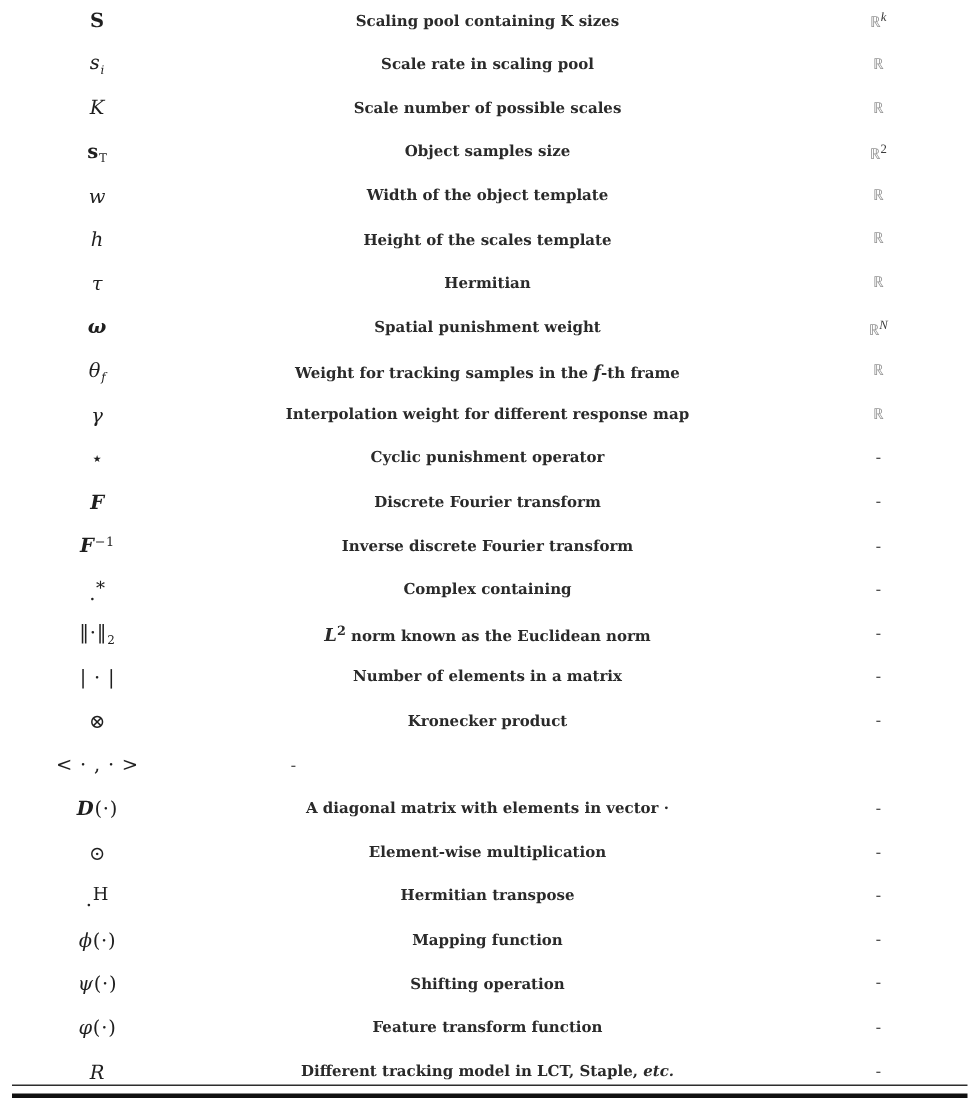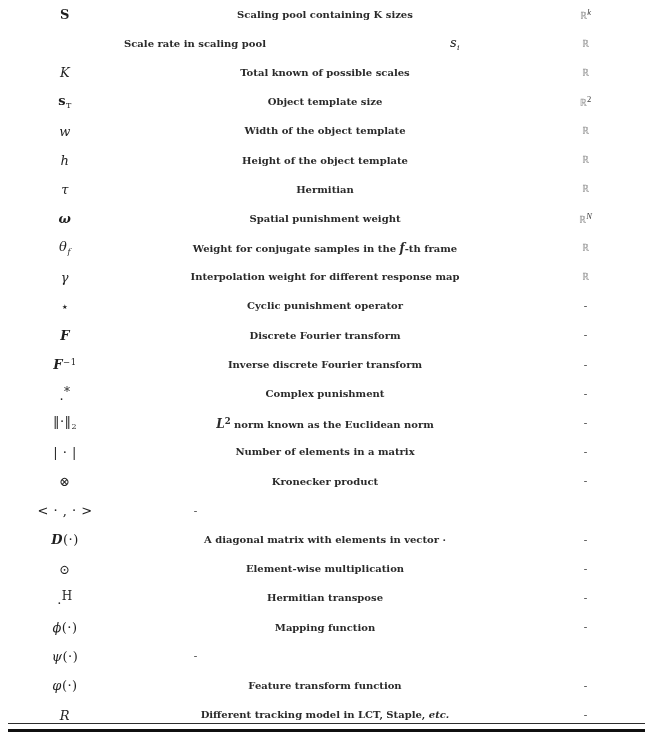--- a/index.html
+++ b/index.html
@@ -31,57 +31,57 @@
 <body>
 
 <div class="tbl">
   <div id="rows">
       <div class="trow">
         <div class="cell symbol-cell"><span class="sg-b">S</span></div>
         <div class="cell desc-cell"><span class="">Scaling pool containing K sizes</span></div>
         <div class="cell domain-cell"><span class="sg-bb">ℝ</span><span class="sg-sup sg-i">k</span></div>
       </div>
       <div class="trow">
+        <div class="cell symbol-cell"><span class="sg-i">s</span><span class="sg-sub sg-i">i</span></div>
         <div class="cell desc-cell"><span class="">Scale rate in scaling pool</span></div>
-        <div class="cell symbol-cell"><span class="sg-i">s</span><span class="sg-sub sg-i">i</span></div>
         <div class="cell domain-cell"><span class="sg-bb">ℝ</span></div>
       </div>
       <div class="trow">
         <div class="cell symbol-cell"><span class="sg-i">K</span></div>
-        <div class="cell desc-cell"><span class="">Total known of possible scales</span></div>
+        <div class="cell desc-cell"><span class="">Scale number of possible scales</span></div>
         <div class="cell domain-cell"><span class="sg-bb">ℝ</span></div>
       </div>
       <div class="trow">
         <div class="cell symbol-cell"><span class="sg-b">s</span><span class="sg-sub">T</span></div>
-        <div class="cell desc-cell"><span class="">Object template size</span></div>
+        <div class="cell desc-cell"><span class="">Object samples size</span></div>
         <div class="cell domain-cell"><span class="sg-bb">ℝ</span><span class="sg-sup">2</span></div>
       </div>
       <div class="trow">
         <div class="cell symbol-cell"><span class="sg-i">w</span></div>
         <div class="cell desc-cell"><span class="">Width of the object template</span></div>
         <div class="cell domain-cell"><span class="sg-bb">ℝ</span></div>
       </div>
       <div class="trow">
         <div class="cell symbol-cell"><span class="sg-i">h</span></div>
-        <div class="cell desc-cell"><span class="">Height of the object template</span></div>
+        <div class="cell desc-cell"><span class="">Height of the scales template</span></div>
         <div class="cell domain-cell"><span class="sg-bb">ℝ</span></div>
       </div>
       <div class="trow">
         <div class="cell symbol-cell"><span class="sg-i">τ</span></div>
         <div class="cell desc-cell"><span class="">Hermitian</span></div>
         <div class="cell domain-cell"><span class="sg-bb">ℝ</span></div>
       </div>
       <div class="trow">
         <div class="cell symbol-cell"><span class="sg-b sg-i">ω</span></div>
         <div class="cell desc-cell"><span class="">Spatial punishment weight</span></div>
         <div class="cell domain-cell"><span class="sg-bb">ℝ</span><span class="sg-sup sg-i">N</span></div>
       </div>
       <div class="trow">
         <div class="cell symbol-cell"><span class="sg-i">θ</span><span class="sg-sub sg-i">f</span></div>
-        <div class="cell desc-cell"><span class="">Weight for conjugate samples in the </span><span class="sg-i sg-big">f</span><span class="">-th frame</span></div>
+        <div class="cell desc-cell"><span class="">Weight for tracking samples in the </span><span class="sg-i sg-big">f</span><span class="">-th frame</span></div>
         <div class="cell domain-cell"><span class="sg-bb">ℝ</span></div>
       </div>
       <div class="trow">
         <div class="cell symbol-cell"><span class="sg-i">γ</span></div>
         <div class="cell desc-cell"><span class="">Interpolation weight for different response map</span></div>
         <div class="cell domain-cell"><span class="sg-bb">ℝ</span></div>
       </div>
       <div class="trow">
         <div class="cell symbol-cell"><span class="">⋆</span></div>
         <div class="cell desc-cell"><span class="">Cyclic punishment operator</span></div>
@@ -92,21 +92,21 @@
         <div class="cell desc-cell"><span class="">Discrete Fourier transform</span></div>
         <div class="cell domain-cell"><span class="">-</span></div>
       </div>
       <div class="trow">
         <div class="cell symbol-cell"><span class="sg-cal">F</span><span class="sg-sup">−1</span></div>
         <div class="cell desc-cell"><span class="">Inverse discrete Fourier transform</span></div>
         <div class="cell domain-cell"><span class="">-</span></div>
       </div>
       <div class="trow">
         <div class="cell symbol-cell"><span class="">.</span><span class="sg-sup sg-big">*</span></div>
-        <div class="cell desc-cell"><span class="">Complex punishment</span></div>
+        <div class="cell desc-cell"><span class="">Complex containing</span></div>
         <div class="cell domain-cell"><span class="">-</span></div>
       </div>
       <div class="trow">
         <div class="cell symbol-cell"><span class="">‖·‖</span><span class="sg-sub">2</span></div>
         <div class="cell desc-cell"><span class="sg-i sg-big">L</span><span class="sg-sup">2</span><span class=""> norm known as the Euclidean norm</span></div>
         <div class="cell domain-cell"><span class="">-</span></div>
       </div>
       <div class="trow">
         <div class="cell symbol-cell"><span class="">| · |</span></div>
         <div class="cell desc-cell"><span class="">Number of elements in a matrix</span></div>
@@ -136,20 +136,21 @@
         <div class="cell desc-cell"><span class="">Hermitian transpose</span></div>
         <div class="cell domain-cell"><span class="">-</span></div>
       </div>
       <div class="trow">
         <div class="cell symbol-cell"><span class="sg-i">ϕ</span><span class="">(·)</span></div>
         <div class="cell desc-cell"><span class="">Mapping function</span></div>
         <div class="cell domain-cell"><span class="">-</span></div>
       </div>
       <div class="trow">
         <div class="cell symbol-cell"><span class="sg-i">ψ</span><span class="">(·)</span></div>
+        <div class="cell desc-cell"><span class="">Shifting operation</span></div>
         <div class="cell domain-cell"><span class="">-</span></div>
       </div>
       <div class="trow">
         <div class="cell symbol-cell"><span class="sg-i">φ</span><span class="">(·)</span></div>
         <div class="cell desc-cell"><span class="">Feature transform function</span></div>
         <div class="cell domain-cell"><span class="">-</span></div>
       </div>
       <div class="trow">
         <div class="cell symbol-cell"><span class="sg-i">R</span></div>
         <div class="cell desc-cell"><span class="">Different tracking model in LCT, Staple, </span><span class="sg-i">etc.</span></div>

